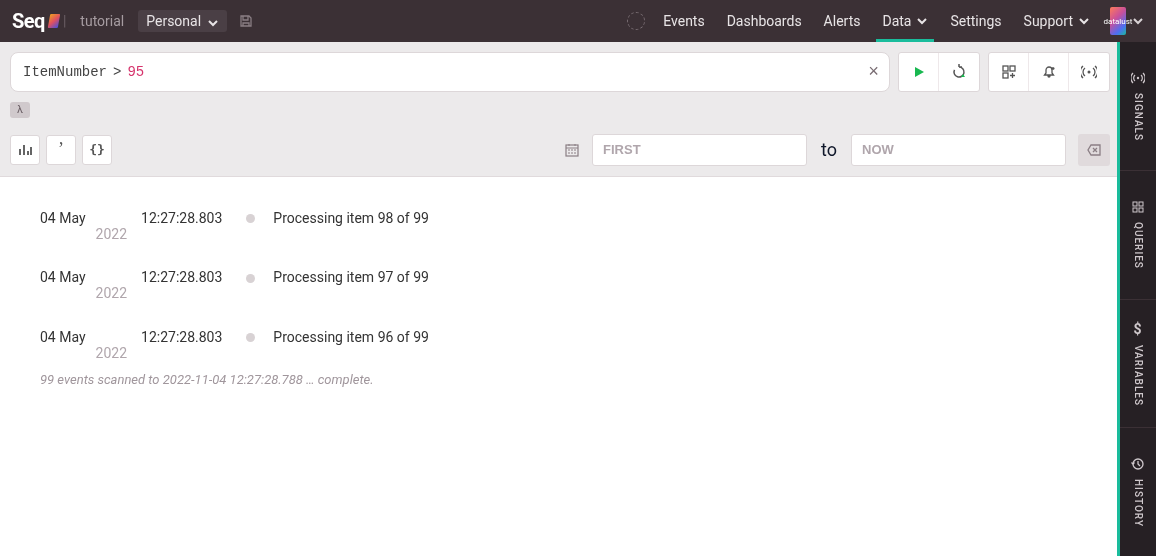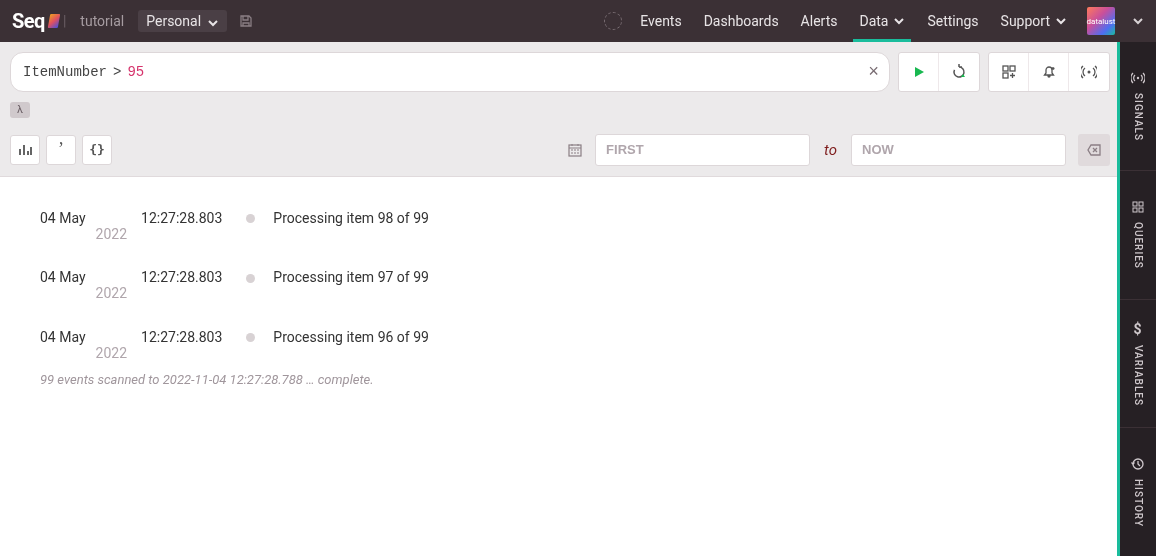--- a/index.html
+++ b/index.html
@@ -55,40 +55,40 @@
     width: 18px; height: 18px; border: 1.5px dashed #7a6e74;
     border-radius: 50%; margin-right: 18px; cursor: pointer;
   }
   .nav-links { display: flex; gap: 22px; align-items: center; }
   .nav-link { color: #e8e4e6; cursor: pointer; display: flex; align-items: center; gap: 5px; padding: 12px 0; position: relative; }
   .nav-link.active::after {
     content: ""; position: absolute; bottom: -1px; left: -6px; right: -6px; height: 3px;
     background: #1abc9c;
   }
   .avatar {
-    width: 28px; height: 28px; margin-left: 20px; margin-right: 17px;
+    width: 16px; height: 28px; margin-left: 20px; margin-right: 6px;
     background: linear-gradient(135deg, #ff7b5a, #c94f9b 40%, #4e6ef2 75%, #1abc9c);
     border-radius: 2px;
     display: flex; align-items: center; justify-content: center;
     font-size: 8px; color: #fff;
   }
   .chev-svg { width: 12px; height: 12px; }
 
   
   .queryrow {
     background: #eceaeb;
     padding: 10px 10px 0 10px;
     display: flex;
     gap: 8px;
   }
   .queryinput {
     flex: 1;
     background: #fff;
     border: 1px solid #ddd7d9;
-    border-radius: 13px;
+    border-radius: 8px;
     height: 40px;
     display: flex;
     align-items: center;
     padding: 0 12px;
     font-family: "SFMono-Regular", Consolas, "Liberation Mono", Menlo, monospace;
     font-size: 14px;
     position: relative;
   }
   .qi-field { color: #444; }
   .qi-op { color: #444; margin: 0 6px; }
@@ -139,21 +139,21 @@
   }
   .curly { font-family: monospace; font-weight: bold; font-size: 13px; }
   .tool-spacer { flex: 1; }
   .cal-icon { color: #8a7e84; margin-right: 6px; }
   .date-input {
     background: #fff; border: 1px solid #ddd7d9; border-radius: 3px;
     height: 32px; width: 215px; padding: 0 10px;
     font-size: 13px; color: #333; font-weight: bold;
   }
   .date-input::placeholder { color: #b0a6ac; }
-  .to-label { color: #7f1d1d; font-size: 15px; margin: 0 8px; font-style: italic; }
+  .to-label { color: #0f172a; font-size: 18px; margin: 0 8px; }
   .clear-range {
     width: 32px; height: 32px; background: #e0dadc; border-radius: 3px;
     display: flex; align-items: center; justify-content: center;
     color: #8a7e84; cursor: pointer; margin-left: 6px;
   }
 
   
   .events {
     padding: 12px 40px;
     font-size: 14px;

